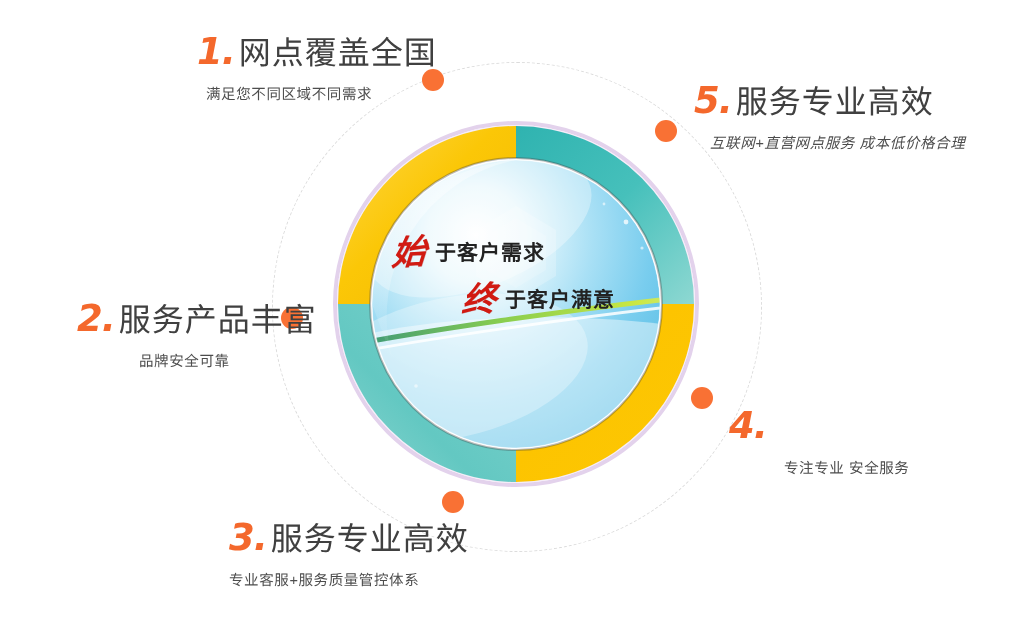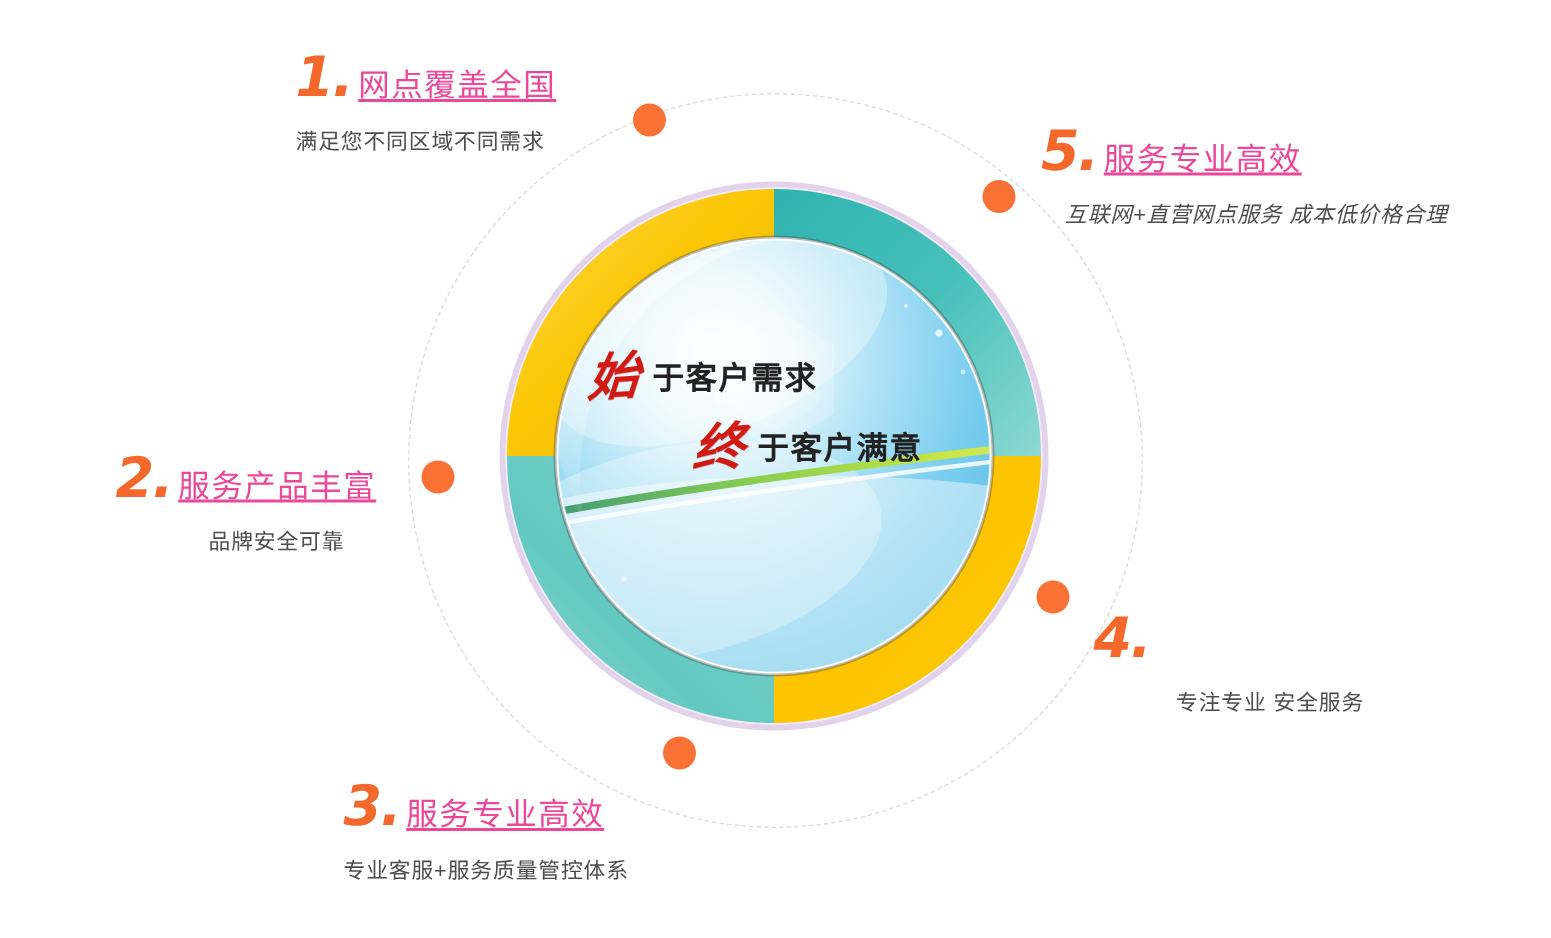--- a/index.html
+++ b/index.html
@@ -66,34 +66,33 @@
   .num {
     font-family: "DejaVu Sans", "Liberation Sans", sans-serif;
     font-size: 37px;
     font-weight: bold;
     font-style: italic;
     color: #f4682c;
     letter-spacing: -1px;
     margin-right: 4px;
   }
   .title {
-    font-size: 21px;
-    color: #ec4899;
+    font-size: 32px;
+    color: #404040;
     letter-spacing: 1px;
     font-weight: 400;
-    text-decoration: underline;
   }
   .sub {
     font-size: 14.5px;
     color: #4d4d4d;
     letter-spacing: 0.6px;
     margin-top: 12px;
   }
   .callout.c1 { left: 197px; top: 33px; }
-  .callout.c1 .sub { margin-left: 0px; }
+  .callout.c1 .sub { margin-left: 9px; }
 
   .callout.c5 { left: 694px; top: 82px; }
   .callout.c5 .sub { margin-left: 16px; font-style: italic; }
 
   .callout.c2 { left: 77px; top: 300px; }
   .callout.c2 .sub { margin-left: 62px; }
 
   .callout.c3 { left: 229px; top: 519px; }
   .callout.c3 .sub { }
 

